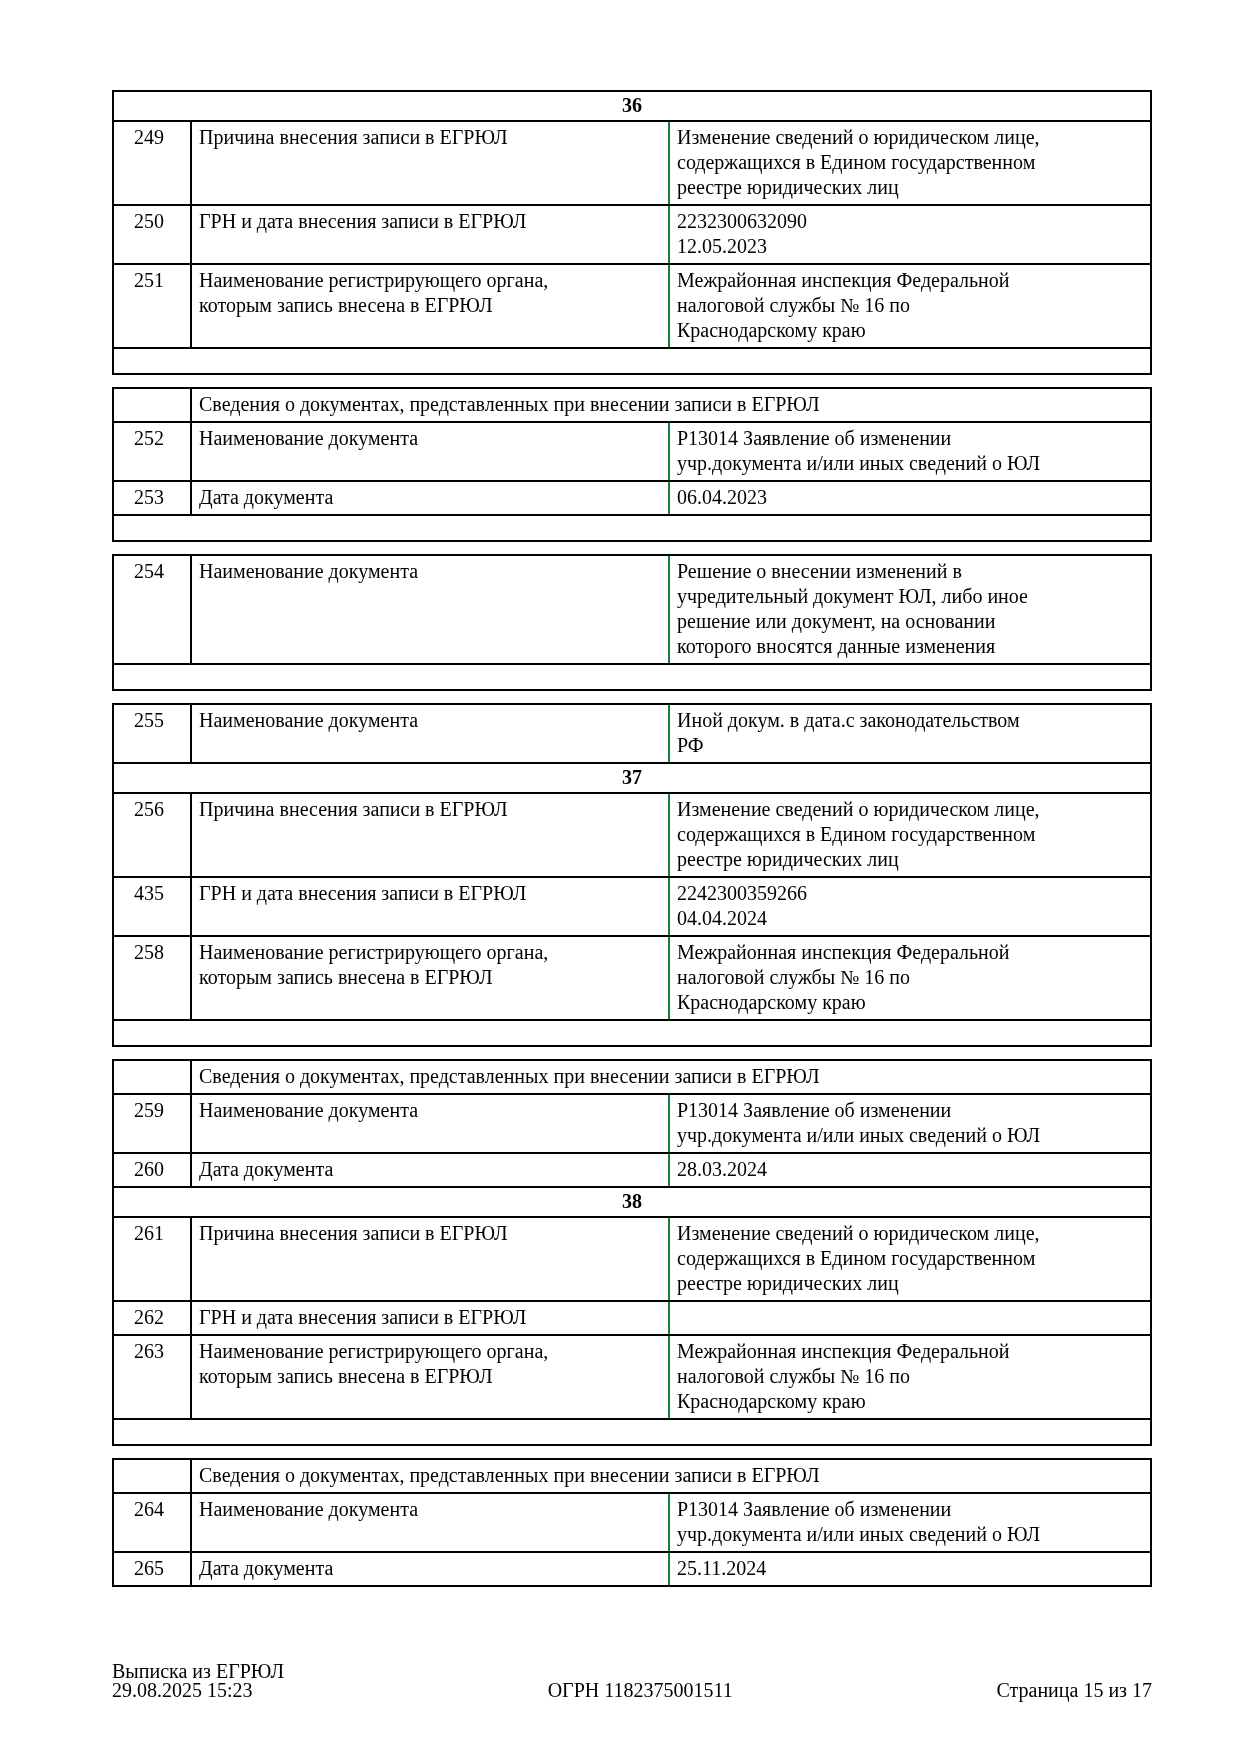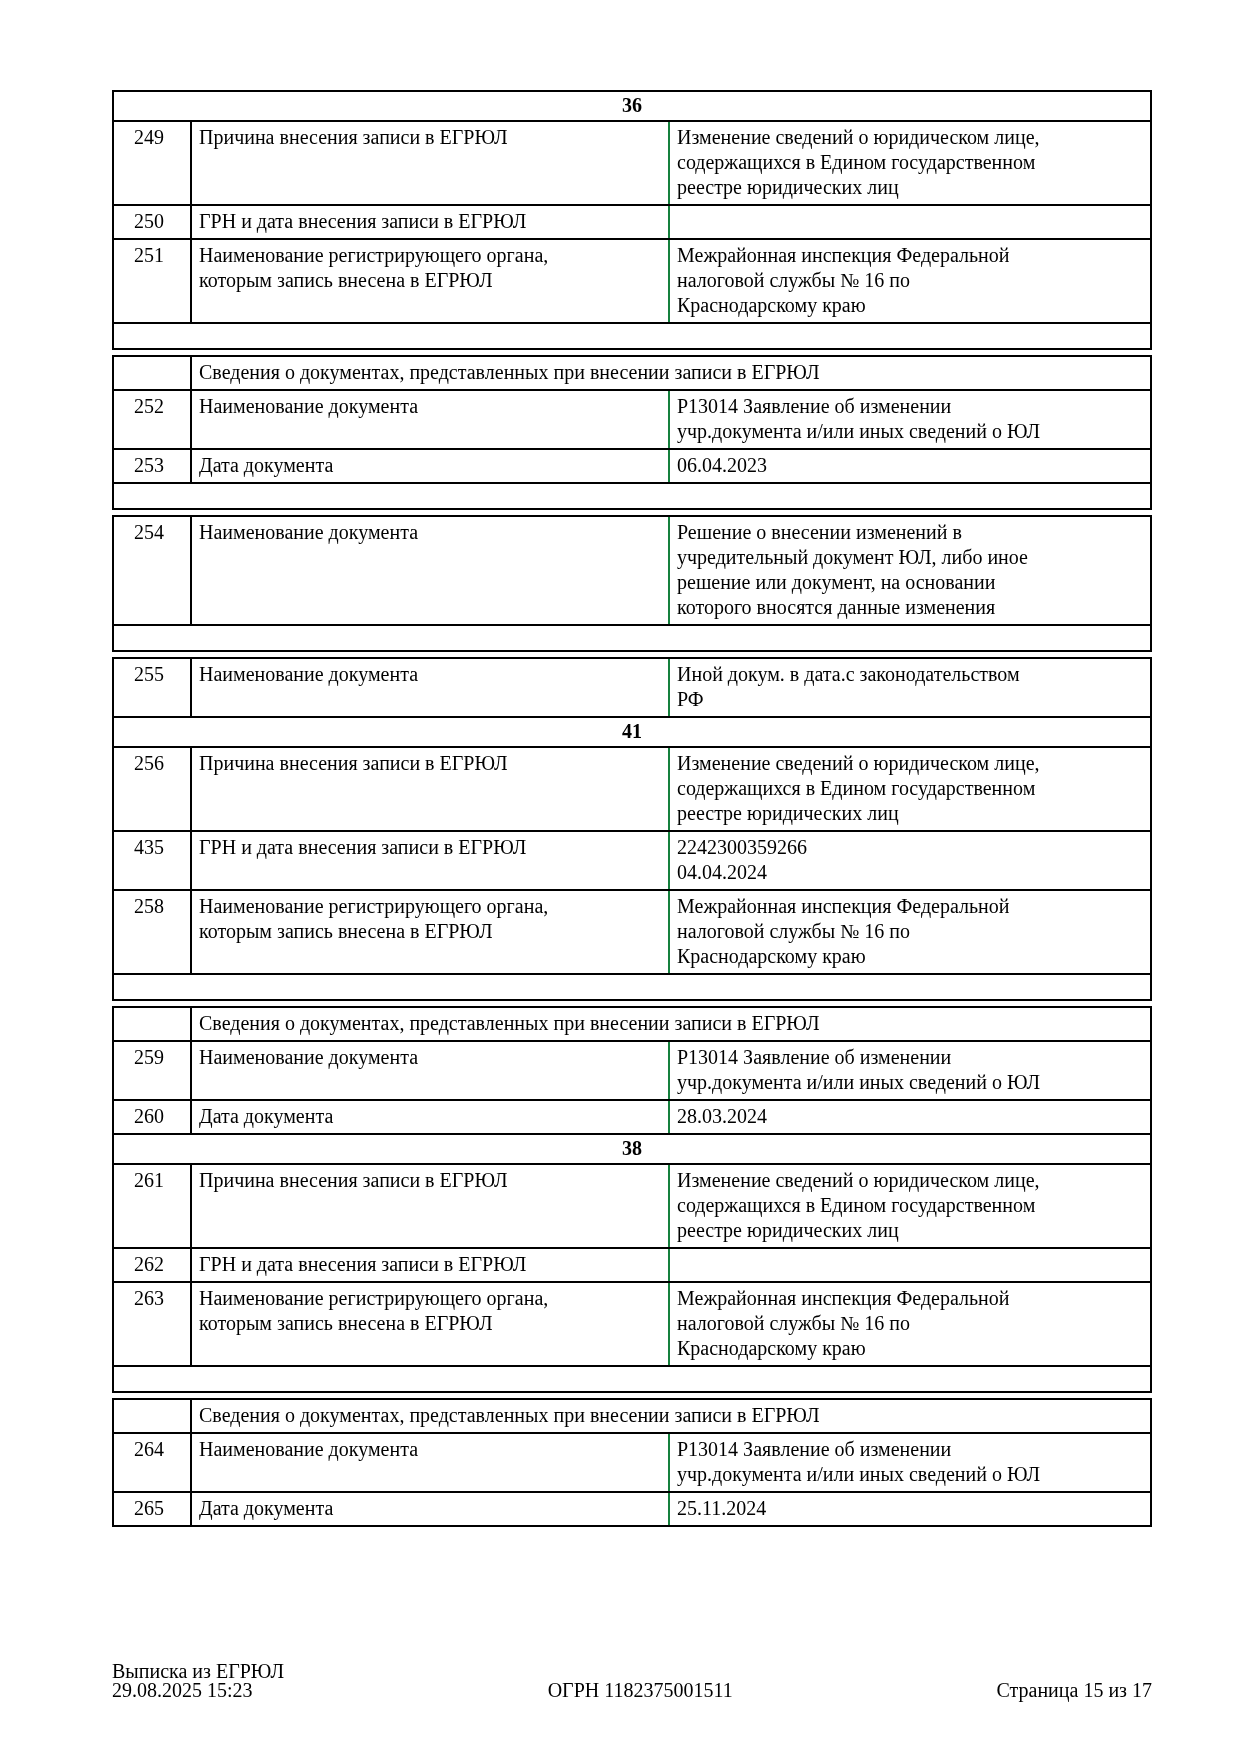--- a/index.html
+++ b/index.html
@@ -18,21 +18,21 @@
   }
   .doc-table {
     position: absolute;
     left: 112px; top: 90px;
     width: 1040px;
     font-size: 20px;
     line-height: 25px;
   }
   .block {
     border: 2px solid #000;
-    margin-bottom: 5px;
+    margin-bottom: 12px;
     width: 100%;
     background: #fff;
   }
   .row { display: flex; align-items: stretch; }
   .row + .row { border-top: 2px solid #000; }
   .c {
     padding: 3px 7px 4px 7px;
     white-space: pre-line;
     overflow: hidden;
   }
@@ -82,20 +82,22 @@
       <div class="row">
         <div class="c num">249</div>
         <div class="c label">Причина внесения записи в ЕГРЮЛ</div>
         <div class="c value">Изменение сведений о юридическом лице,
 содержащихся в Едином государственном
 реестре юридических лиц</div>
       </div>
       <div class="row">
         <div class="c num">250</div>
         <div class="c label">ГРН и дата внесения записи в ЕГРЮЛ</div>
+        <div class="c value">2232300632090
+12.05.2023</div>
       </div>
       <div class="row">
         <div class="c num">251</div>
         <div class="c label">Наименование регистрирующего органа,
 которым запись внесена в ЕГРЮЛ</div>
         <div class="c value">Межрайонная инспекция Федеральной
 налоговой службы № 16 по
 Краснодарскому краю</div>
       </div>
       <div class="row spacer"></div>
@@ -132,21 +134,21 @@
       <div class="row spacer"></div>
     </div>
 
     <div class="block">
       <div class="row">
         <div class="c num">255</div>
         <div class="c label">Наименование документа</div>
         <div class="c value">Иной докум. в дата.с законодательством
 РФ</div>
       </div>
-      <div class="row section">41</div>
+      <div class="row section">37</div>
       <div class="row">
         <div class="c num">256</div>
         <div class="c label">Причина внесения записи в ЕГРЮЛ</div>
         <div class="c value">Изменение сведений о юридическом лице,
 содержащихся в Едином государственном
 реестре юридических лиц</div>
       </div>
       <div class="row">
         <div class="c num">435</div>
         <div class="c label">ГРН и дата внесения записи в ЕГРЮЛ</div>

